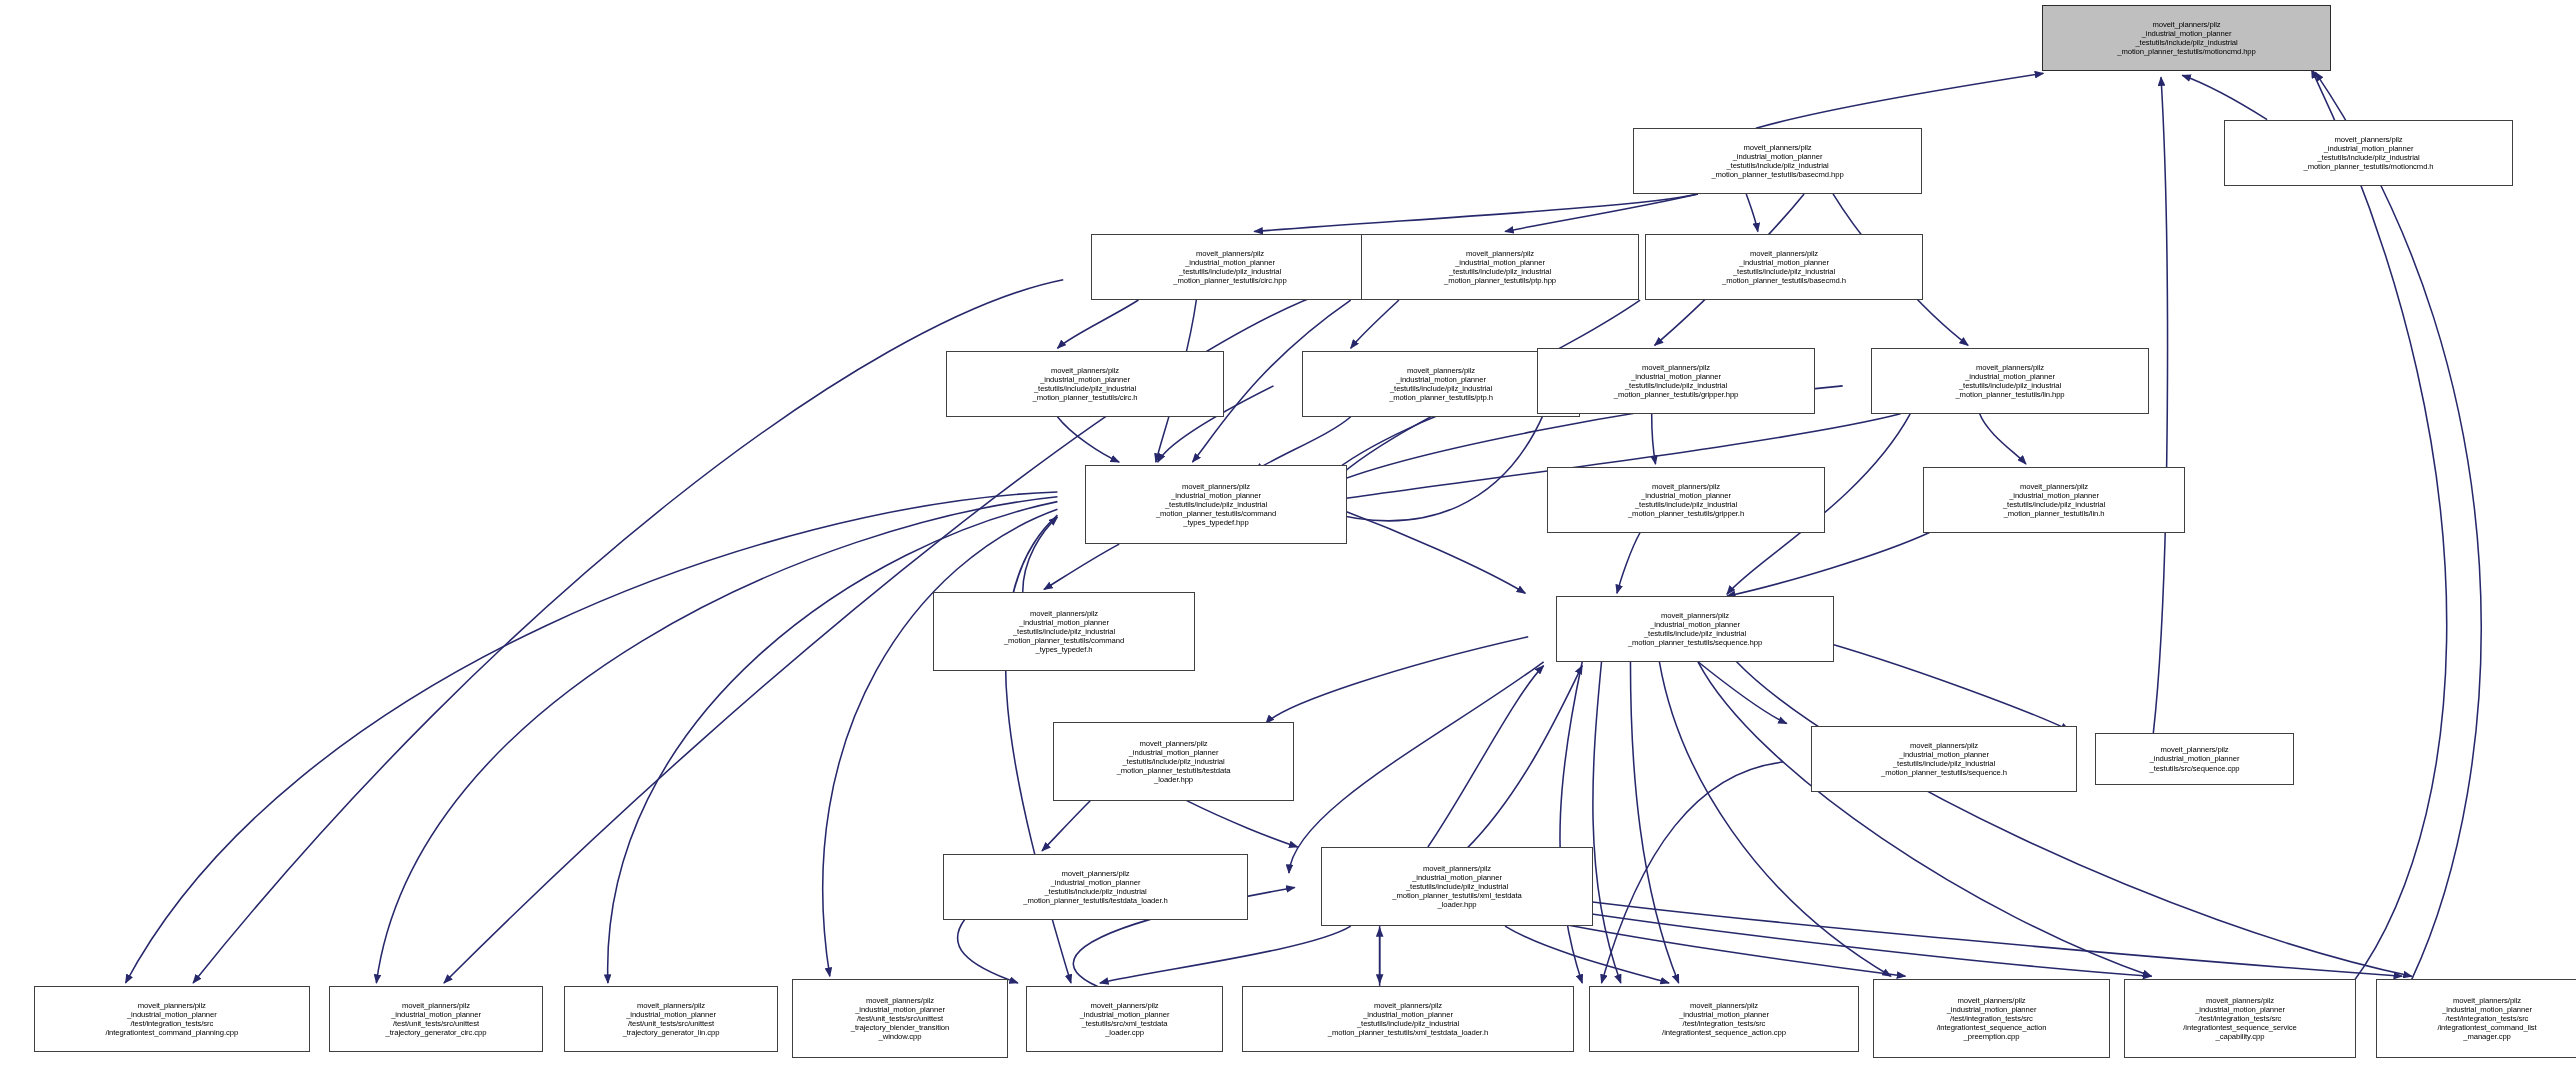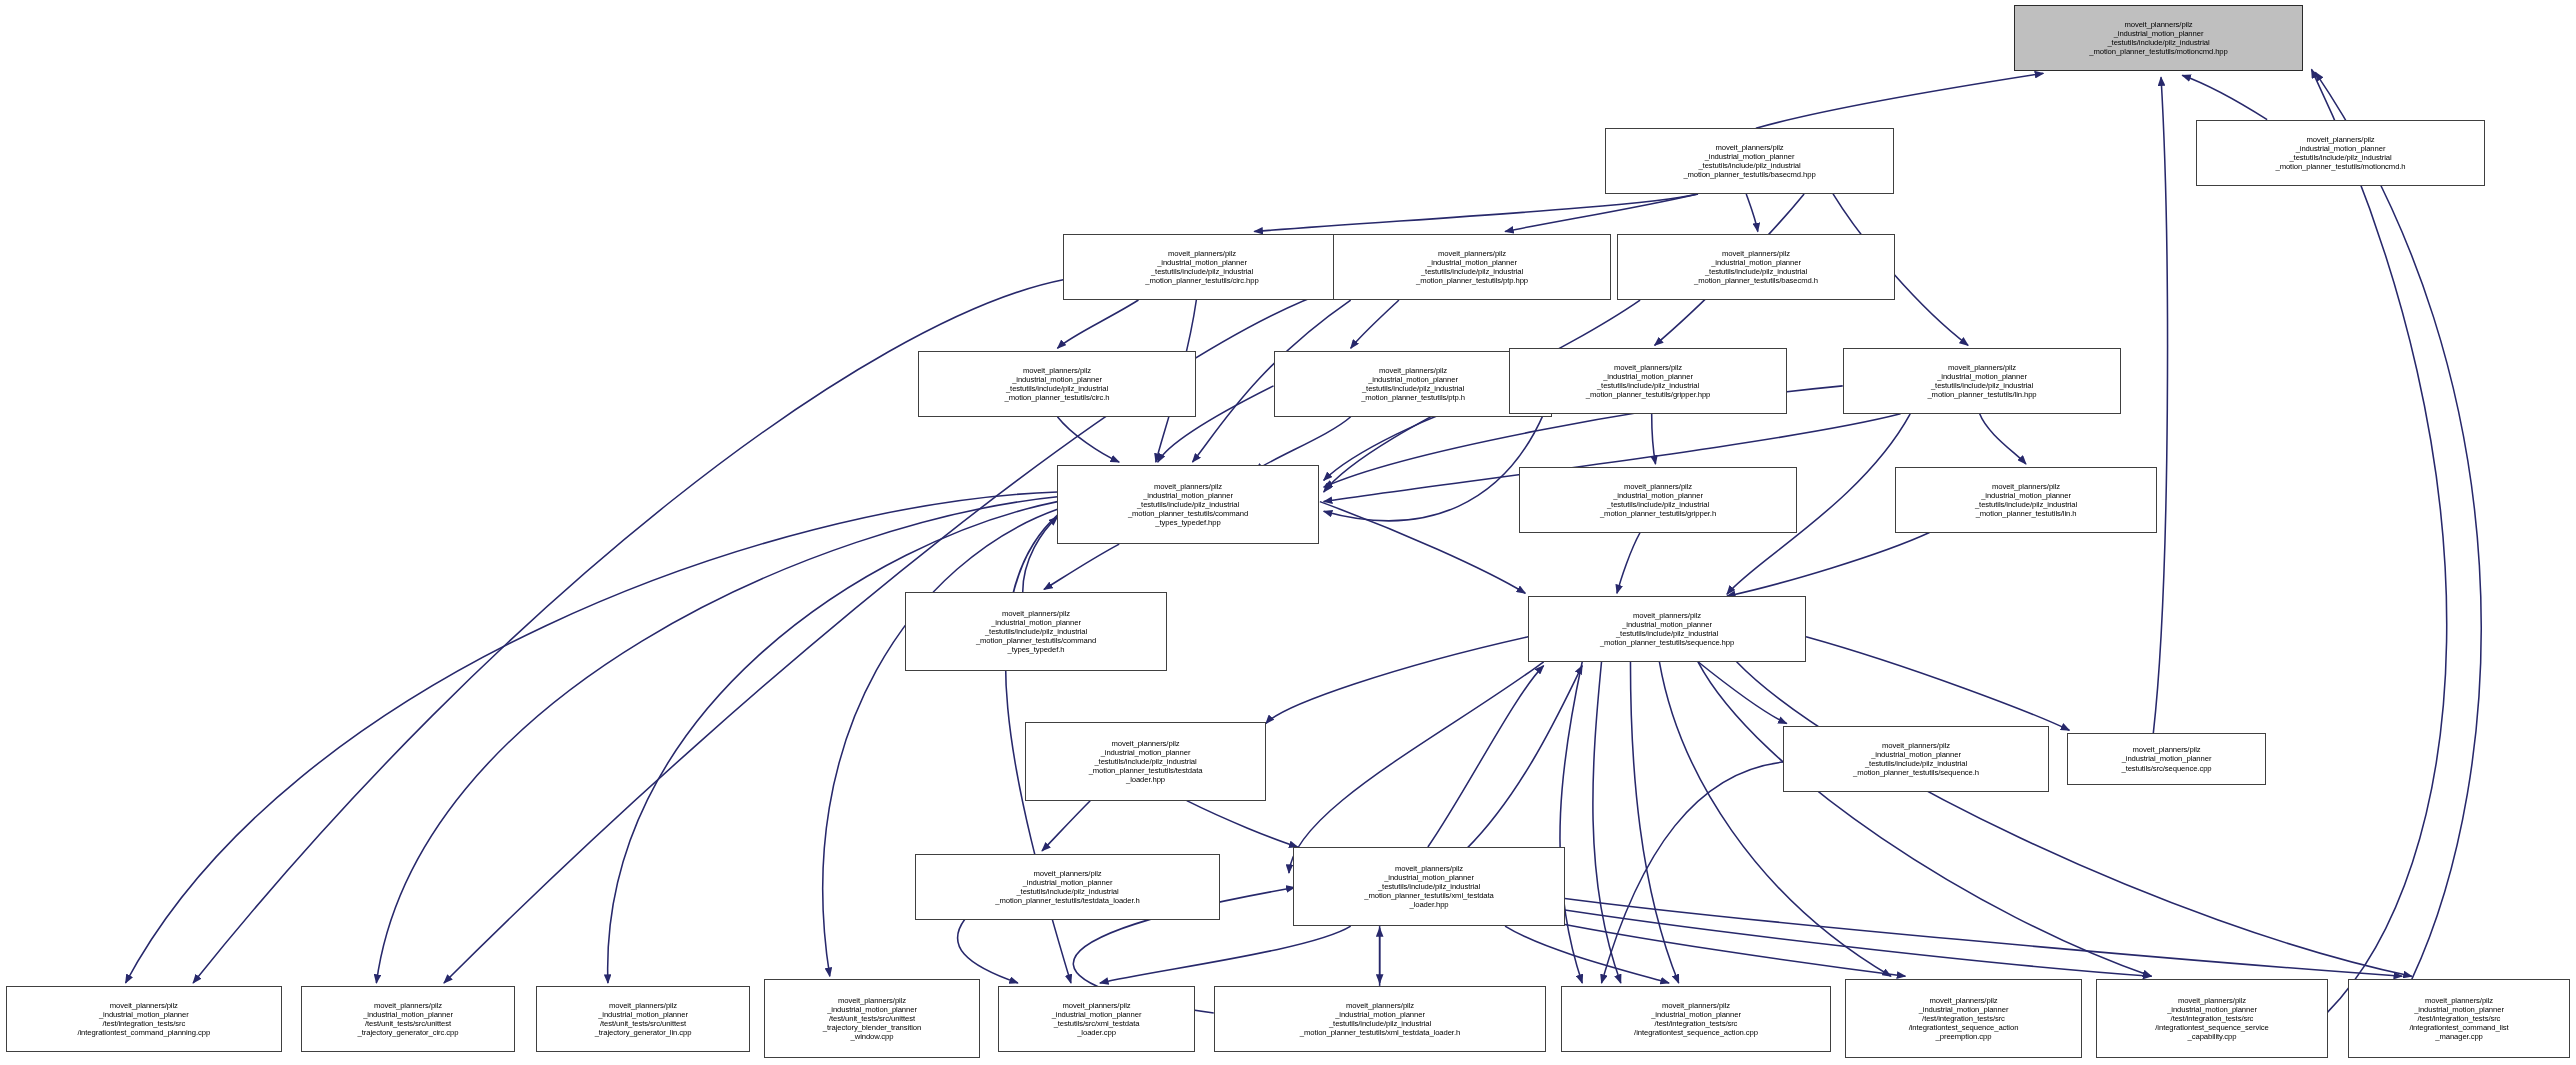--- a/index.html
+++ b/index.html
@@ -25,20 +25,21 @@
     color:#000000;
     display:flex;
     align-items:center;
     justify-content:center;
     text-align:center;
     line-height:1.18;
     font-size:14.5px;
     white-space:pre;
     letter-spacing:-0.1px;
     z-index:3;
+    margin-left:28px;
   }
   .node.root{
     background:#bfbfbf;
     border:1px solid #2b2b2b;
   }
   .node .lbl{ display:block; width:100%; }
 </style>
 </head>
 <body>
 

